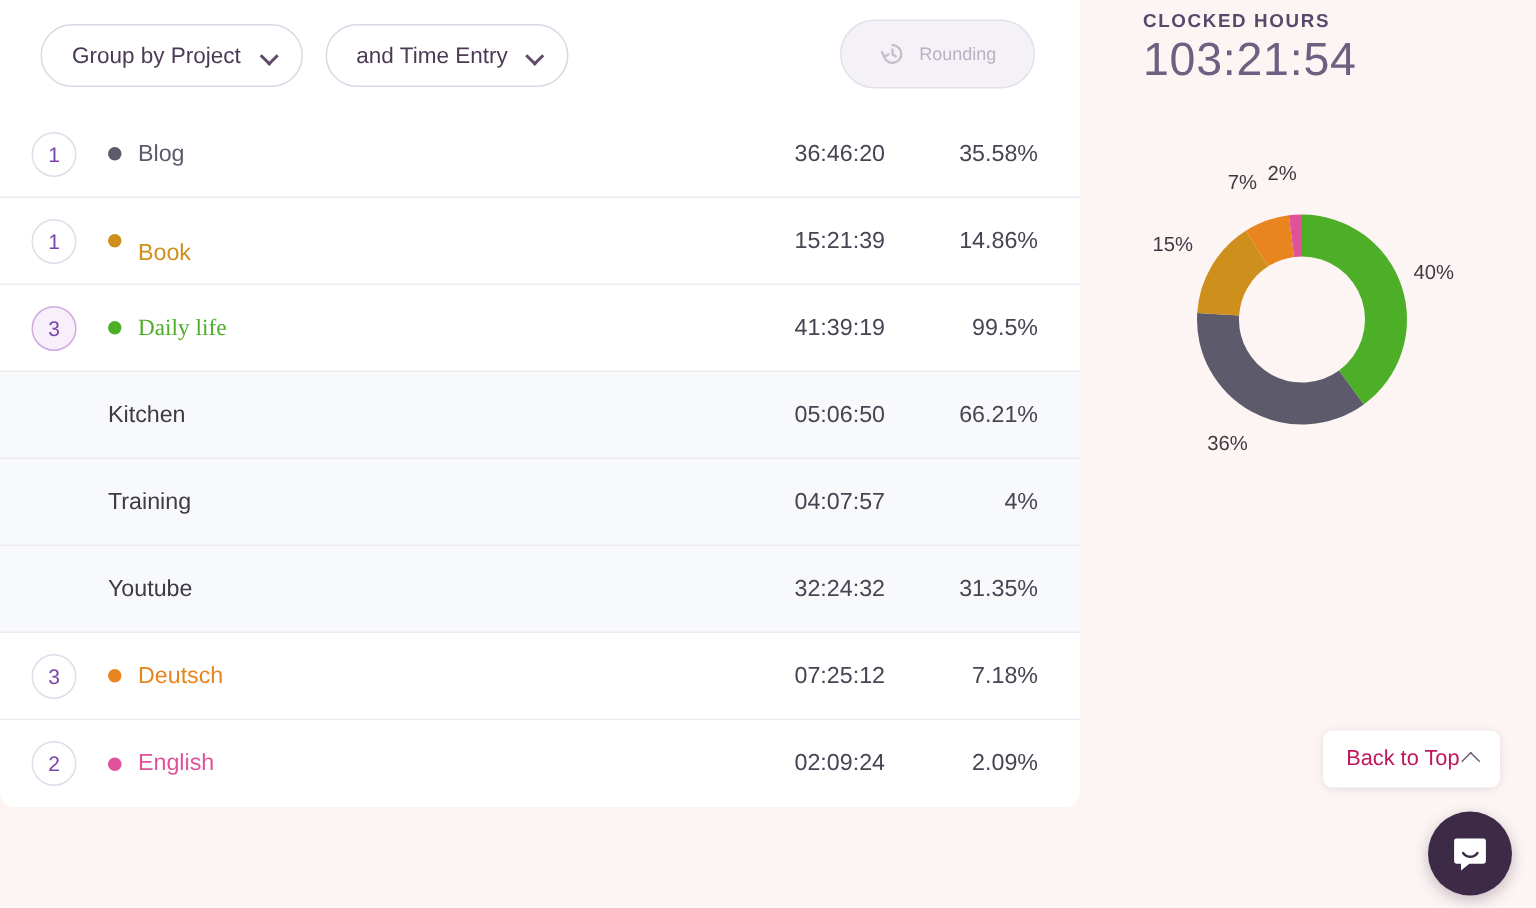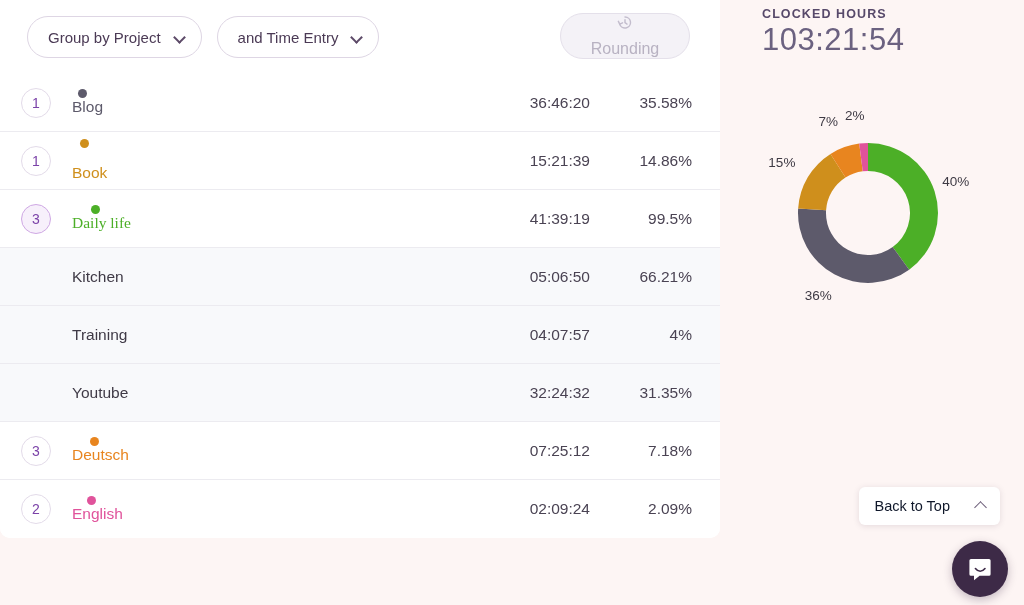--- a/index.html
+++ b/index.html
@@ -51,26 +51,25 @@
     transform: rotate(45deg);
   }
   .rounding-btn {
     position: absolute; right: 30px; top: 13px;
     height: 46px;
     min-width: 130px;
     border: 1px solid #e4e0ea;
     border-radius: 23px;
     background: #f4f2f7;
     color: #b8b2c2;
-    font-size: 16px;
+    font-size: 12px;
     display: flex; align-items: center; justify-content: center;
     gap: 9px;
     padding: 0 22px;
     cursor: default;
-    flex-direction: column;
   }
   .rounding-btn svg { display: block; }
 
   
   .table-card {
     position: absolute; left: 0; top: 74px;
     width: 720px;
     background: #ffffff;
     border-bottom-left-radius: 10px;
     border-bottom-right-radius: 10px;
@@ -125,21 +124,21 @@
     border: 1px solid #e3dbe9;
     display: flex; align-items: center; justify-content: center;
     font-size: 14px; color: #7b42a8;
     background: #ffffff;
     cursor: pointer;
   }
   .count-badge.on {
     background: #f7f0fb;
     border-color: #cfa8e4;
   }
-  .title-cell { display: flex; align-items: center; font-size: 15.5px; flex-direction: column; }
+  .title-cell { display: flex; align-items: center; font-size: 15.5px; }
   .dot {
     width: 9px; height: 9px; border-radius: 50%;
     margin-right: 11px; flex: none;
   }
   .title-cell.child-title { padding-left: 0; color: #3f3a46; }
   .dur-cell { font-size: 15.5px; color: #4a4353; }
   .pct-cell { font-size: 15.5px; color: #4a4353; }
 
   
   .right-panel {
@@ -162,23 +161,23 @@
     position: absolute;
     font-size: 13.5px; color: #3e3a44;
   }
 
   .back-to-top {
     position: absolute; right: 24px; bottom: 80px;
     height: 38px;
     background: #ffffff;
     border-radius: 6px;
     box-shadow: 0 1px 6px rgba(60,40,70,.13);
-    display: flex; align-items: center; gap: 26px;
+    display: flex; align-items: center; gap: 3px;
     padding: 0 15px;
-    font-size: 14.5px; color: #0f172a;
+    font-size: 14.5px; color: #be185d;
     cursor: pointer;
     white-space: nowrap;
   }
   .back-to-top .up-chev {
     width: 9px; height: 9px;
     border-left: 1.7px solid #6b5c78;
     border-top: 1.7px solid #6b5c78;
     transform: rotate(45deg);
     margin-top: 3px;
   }

